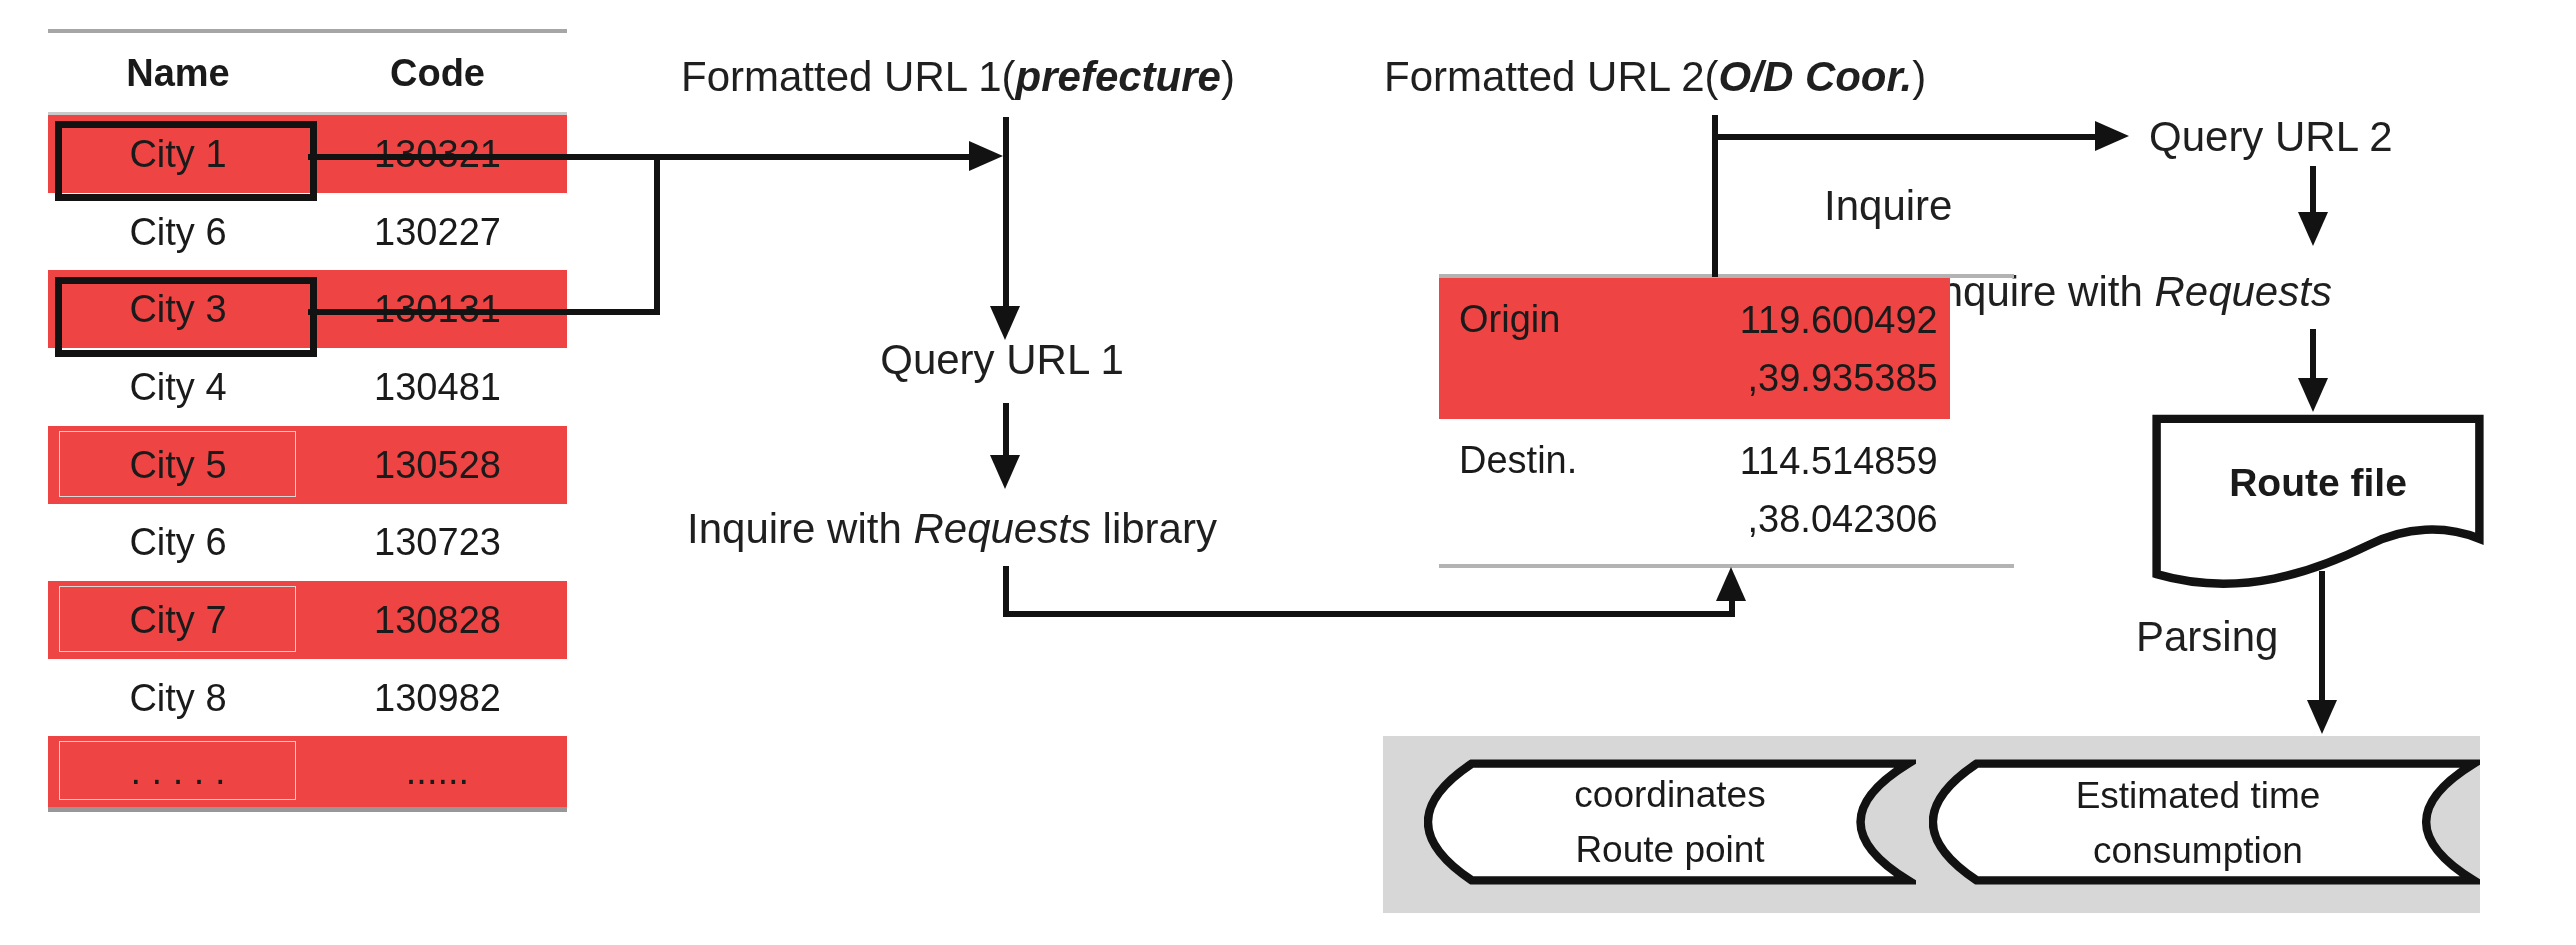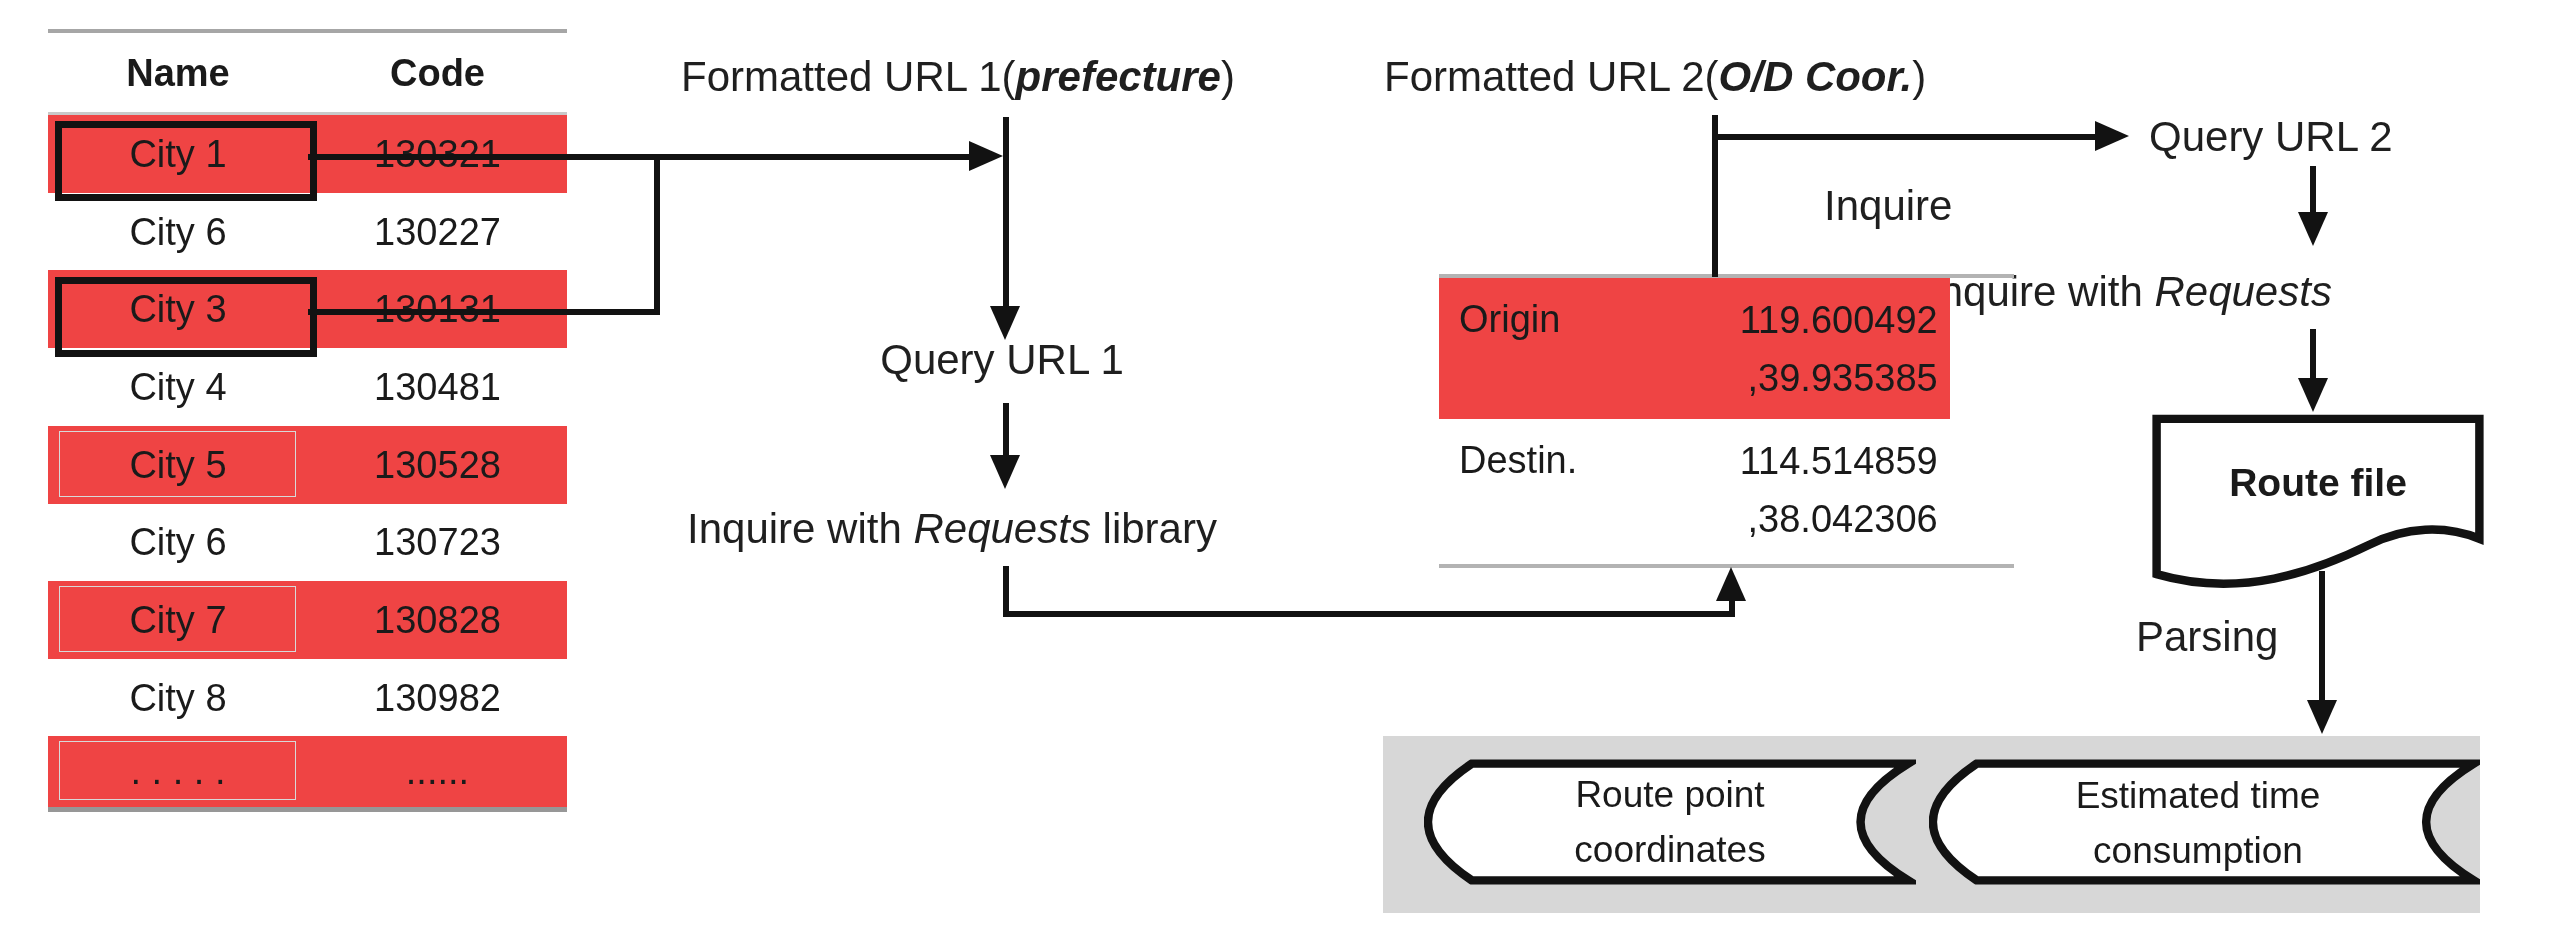--- a/index.html
+++ b/index.html
@@ -176,22 +176,22 @@
     <path d="M6,6 H426 V162 C 382,144 330,146 282,170 C 212,204 116,240 6,208 Z" fill="#ffffff" stroke="#121212" stroke-width="11"></path>
   </svg>
   <div id="routefile-text" class="abs">Route file</div>
 
   <div id="gray-panel" class="abs"></div>
 
   <svg class="shape-svg" style="left:1424px;top:759px;" width="492" height="126" viewBox="0 0 640 164">
     <path d="M62,6 H630 Q506,82 630,158 H62 Q-52,82 62,6 Z" fill="#ffffff" stroke="#121212" stroke-width="11"></path>
   </svg>
   <div class="shape-text" style="left:1424px;top:759px;width:492px;height:126px;">
+    <div>coordinates</div>
     <div>Route point</div>
-    <div>coordinates</div>
   </div>
 
   <svg class="shape-svg" style="left:1929px;top:759px;" width="551" height="126" viewBox="0 0 717 164">
     <path d="M62,6 H709 Q585,82 709,158 H62 Q-52,82 62,6 Z" fill="#ffffff" stroke="#121212" stroke-width="11"></path>
   </svg>
   <div class="shape-text" style="left:1929px;top:759px;width:538px;height:128px;">
     <div>Estimated time</div>
     <div>consumption</div>
   </div>
 

